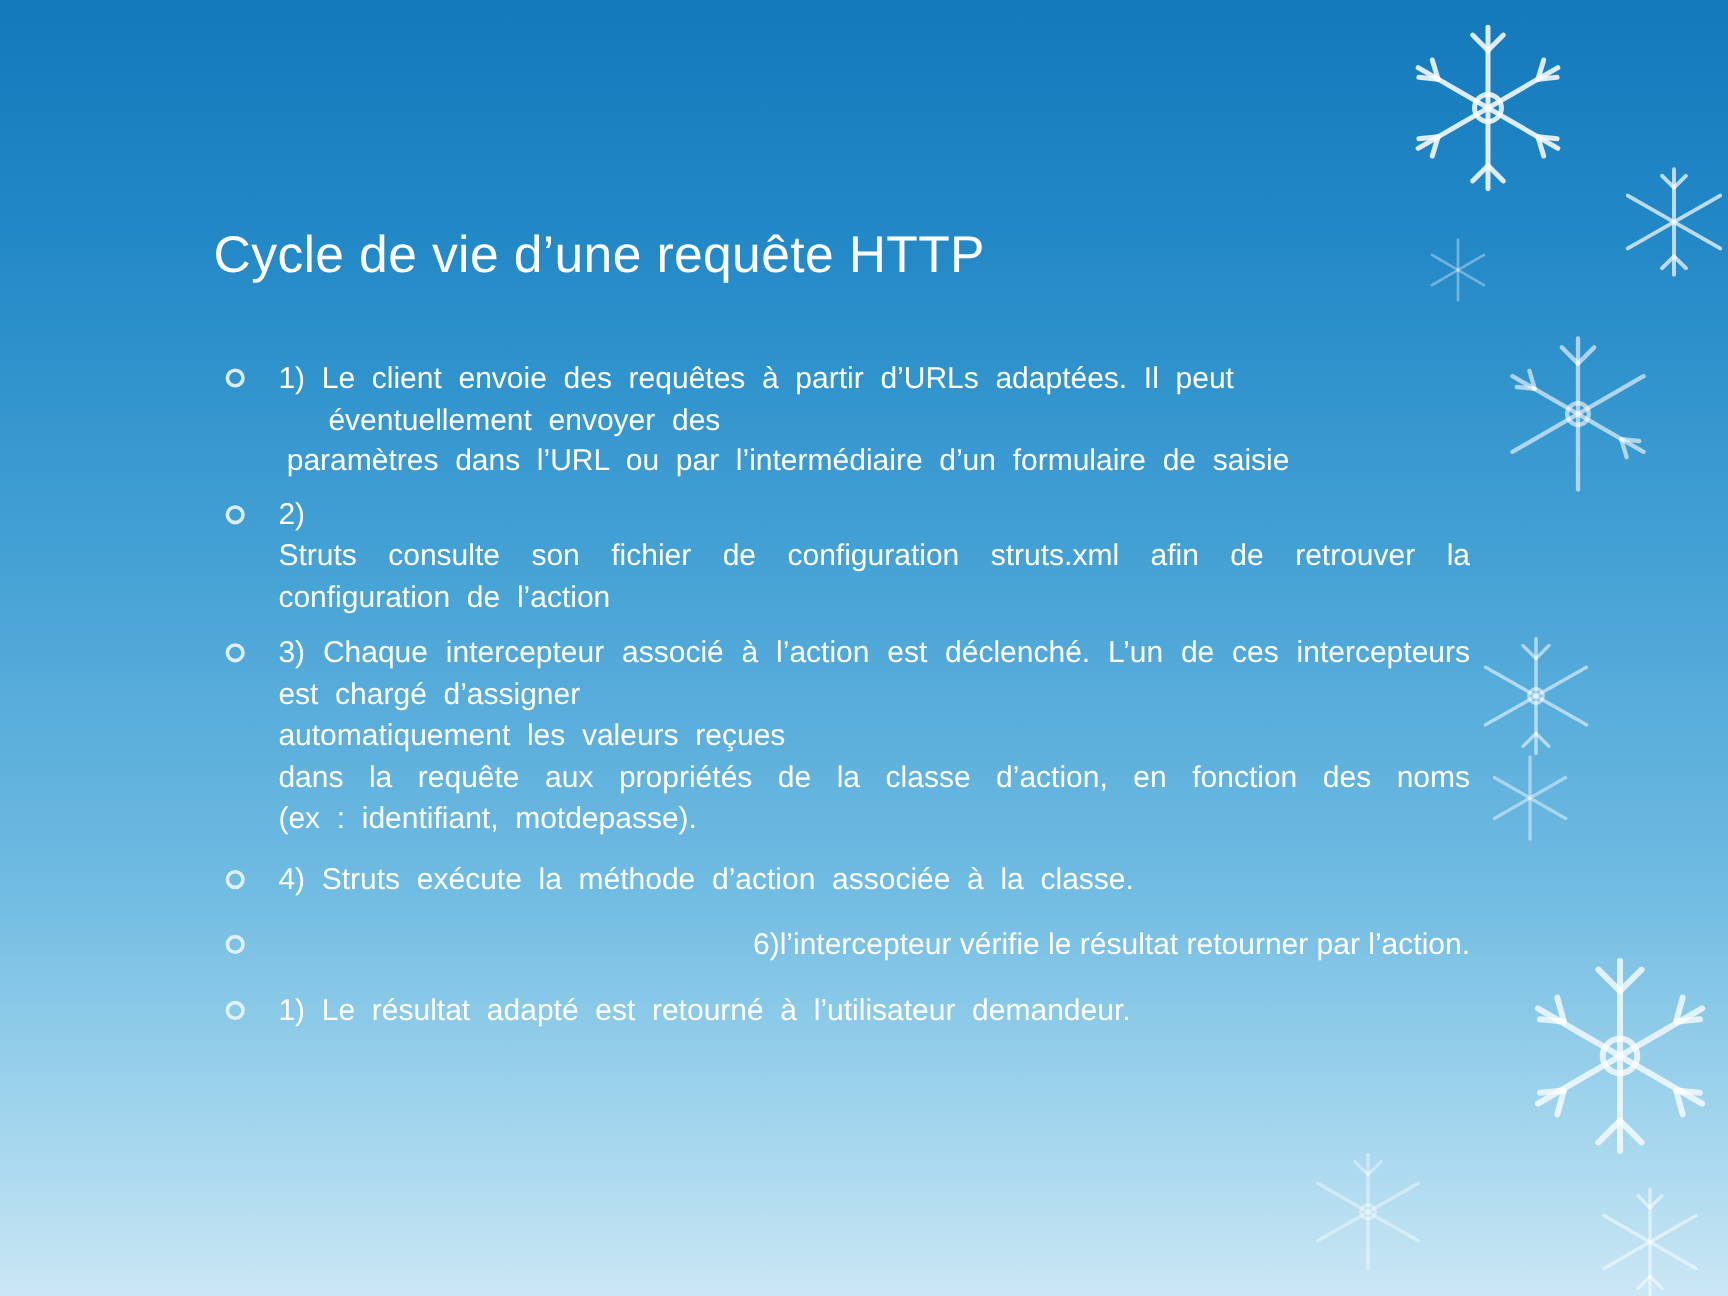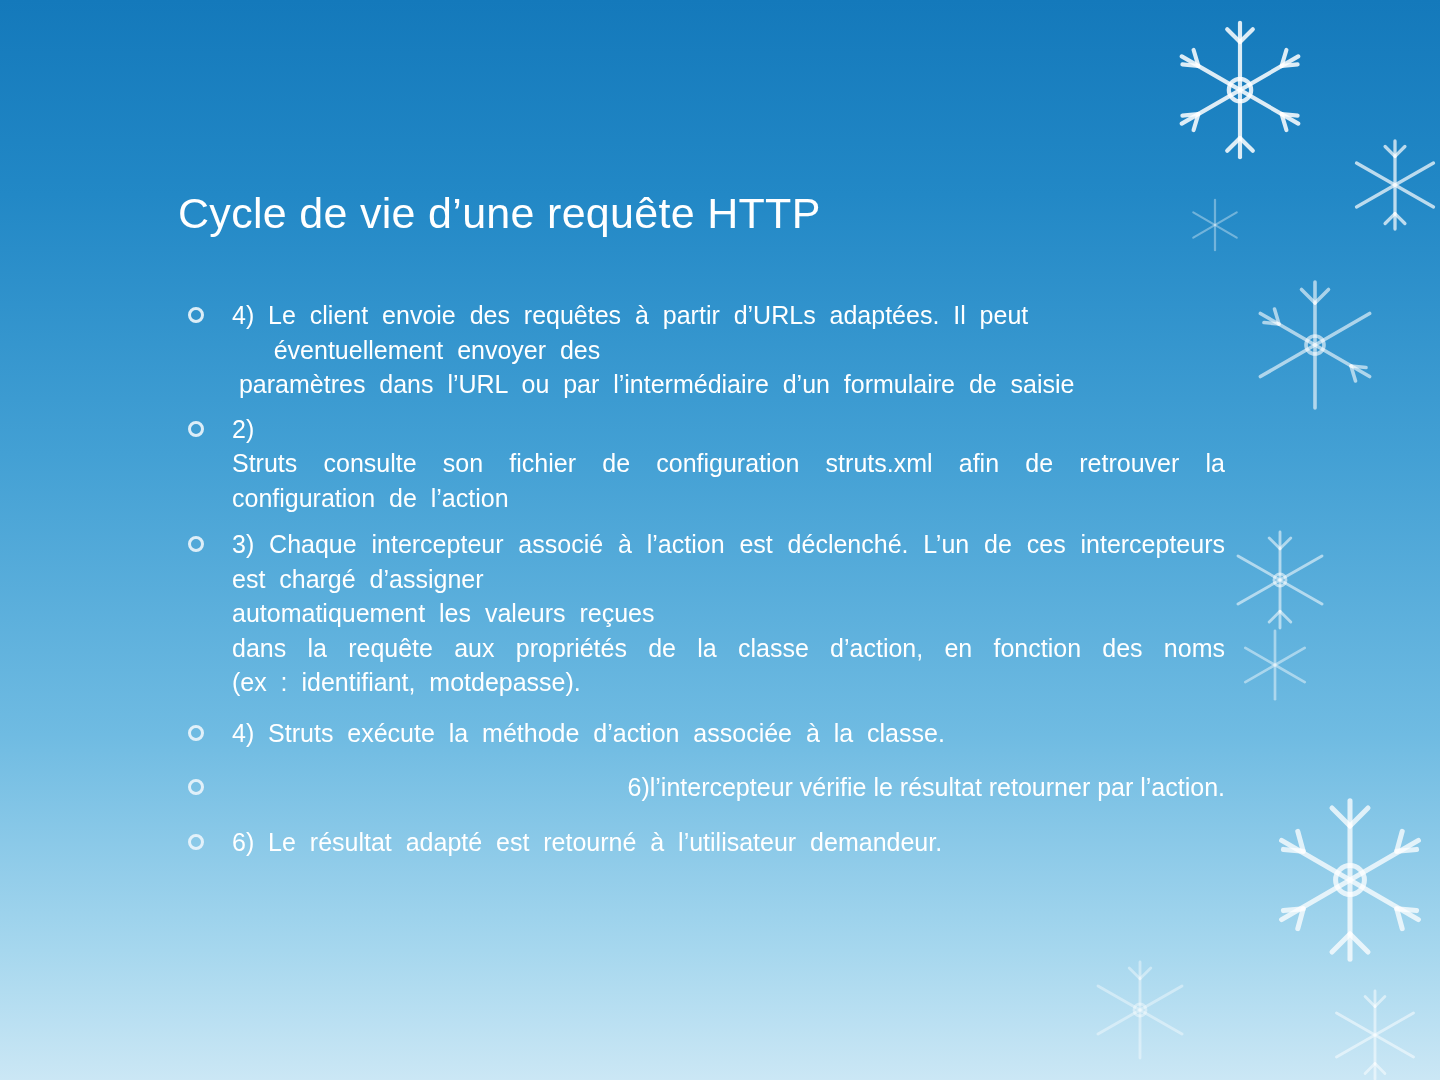--- a/index.html
+++ b/index.html
@@ -200,21 +200,21 @@
       </g>
     </svg>
   </div>
 
   <h1 class="title">Cycle de vie d’une requête HTTP</h1>
 
   <div class="body-area">
 
     <div class="bullet-row b1">
       <span class="bullet-mark"></span>
-      <div class="bullet-text">4)  Le  client  envoie  des  requêtes  à  partir  d’URLs  adaptées.  Il  peut
+      <div class="bullet-text">1)  Le  client  envoie  des  requêtes  à  partir  d’URLs  adaptées.  Il  peut
       éventuellement  envoyer  des
  paramètres  dans  l’URL  ou  par  l’intermédiaire  d’un  formulaire  de  saisie</div>
     </div>
 
     <div class="bullet-row b2">
       <span class="bullet-mark"></span>
       <div class="bullet-text">2)
 Struts  consulte  son  fichier  de  configuration  struts.xml  afin  de  retrouver  la  configuration  de  l’action</div>
     </div>
 
@@ -230,17 +230,17 @@
       <div class="bullet-text">4)  Struts  exécute  la  méthode  d’action  associée  à  la  classe.</div>
     </div>
 
     <div class="bullet-row b5">
       <span class="bullet-mark"></span>
       <div class="bullet-text nojustify">6)l’intercepteur vérifie le résultat retourner par l’action.</div>
     </div>
 
     <div class="bullet-row b6">
       <span class="bullet-mark"></span>
-      <div class="bullet-text">6)  Le  résultat  adapté  est  retourné  à  l’utilisateur  demandeur.</div>
+      <div class="bullet-text">1)  Le  résultat  adapté  est  retourné  à  l’utilisateur  demandeur.</div>
     </div>
 
   </div>
 </div>
 
 </body></html>

